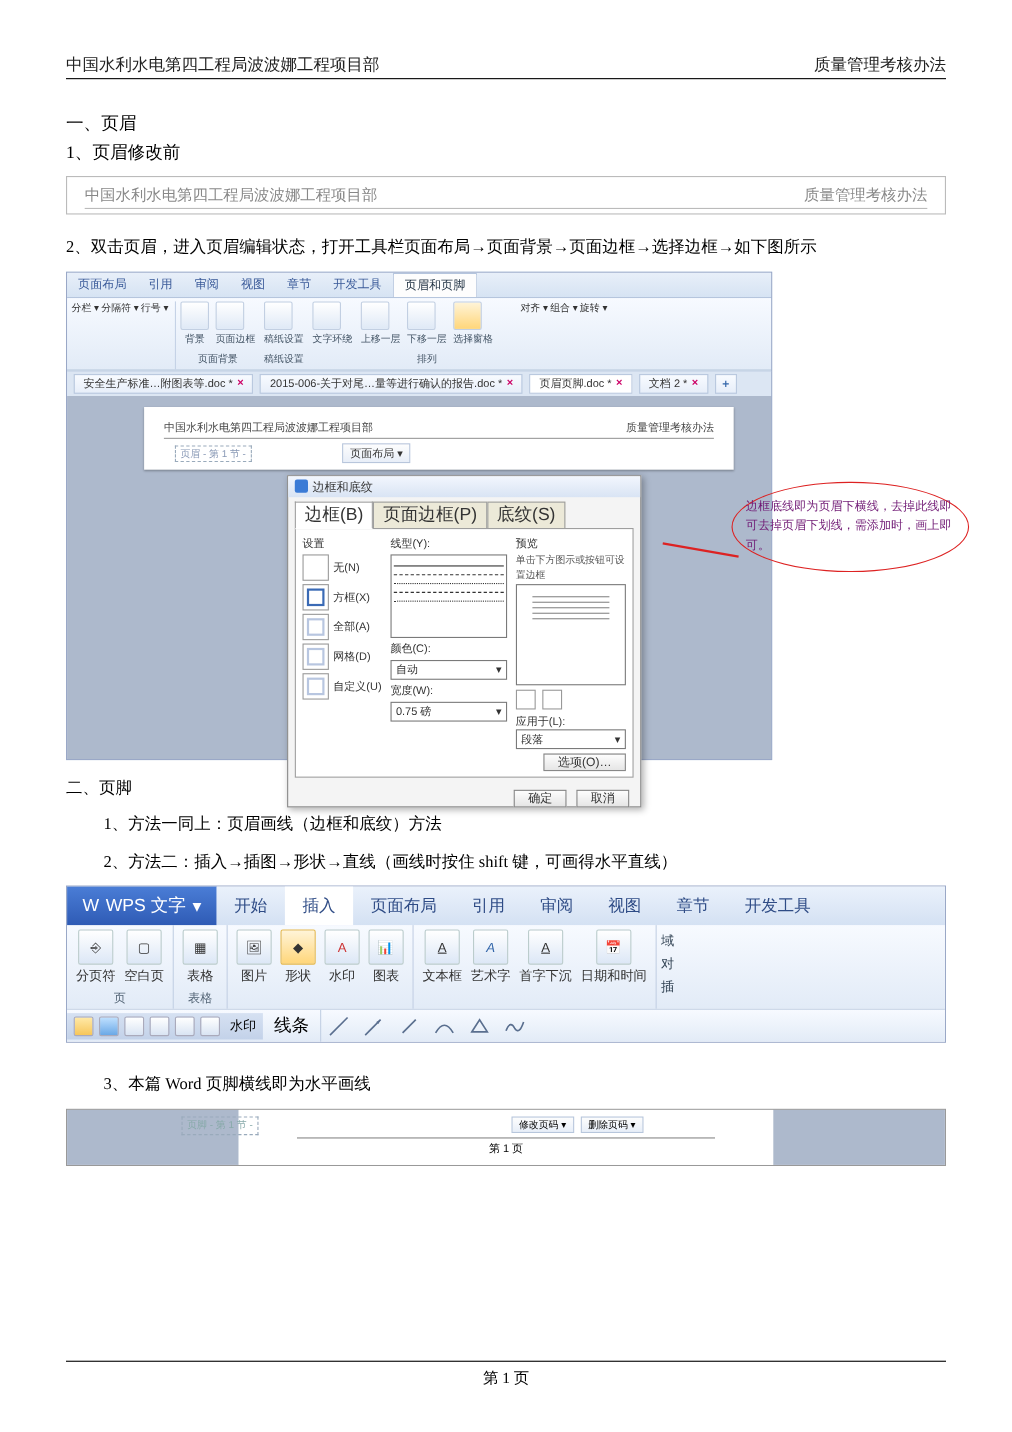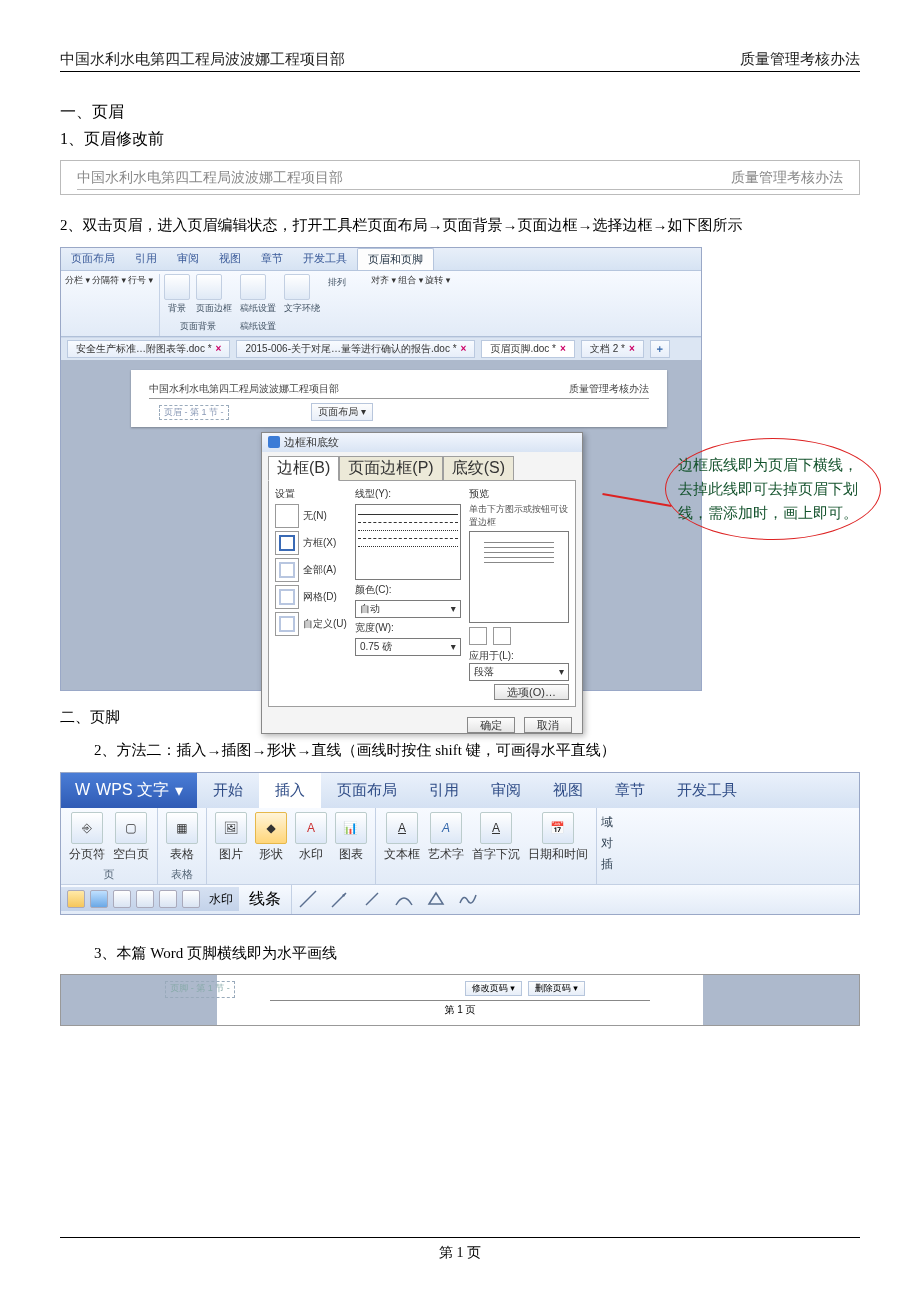--- a/index.html
+++ b/index.html
@@ -41,21 +41,21 @@
   .linetype { border:1px solid #7a7a7a; width:100px; height:70px; background:#fff; overflow:hidden; padding:2px; }
   .lt-row { border-top:1px solid #333; margin:7px 0; }
   .lt-row.dash { border-top:1px dashed #333; }
   .lt-row.dot { border-top:1px dotted #333; }
   .combo { border:1px solid #7a7a7a; background:#fff; padding:1px 4px; font-size:10px; display:flex; justify-content:space-between; align-items:center; }
   .preview-col { flex:1; }
   .preview-box { border:1px solid #7a7a7a; background:#fff; height:70px; padding:10px 14px; display:flex; flex-direction:column; gap:4px; }
   .pv-line { border-top:1px solid #888; }
   .dlg-btns { text-align:right; padding:4px 10px 0 0; }
   .dlg-btn { background:linear-gradient(#fdfdfd,#e5e5e5); border:1px solid #888; padding:1px 12px; font-size:11px; margin-left:6px; }
-  .callout { position:absolute; right:-180px; top:78px; width:190px; border:1.5px solid #d22; border-radius:50%/50%; padding:14px 12px; color:#14532d; font-size:15px; line-height:1.6; background:rgba(255,255,255,.0); font-family:"SimSun",serif; }
+  .callout { position:absolute; right:-180px; top:78px; width:190px; border:1.5px solid #d22; border-radius:50%/50%; padding:14px 12px; color:#701a75; font-size:11px; line-height:1.6; background:rgba(255,255,255,.0); font-family:"SimSun",serif; }
   .callout-line { position:absolute; width:70px; height:1.5px; background:#d22; left:-64px; top:60px; transform:rotate(10deg); }
   .body-text { font-size:15px; line-height:1.7; margin:8px 0; }
   .indent2 { padding-left:34px; }
   .wps2 { border:1px solid #9aa8c7; font-family:"Microsoft YaHei",sans-serif; margin-top:6px; }
   .wps2-top { display:flex; align-items:stretch; }
   .wps2-appbtn { background:linear-gradient(#4a7dd6,#2f5bb5); color:#fff; font-size:16px; padding:6px 14px; display:flex; align-items:center; gap:6px; }
   .wps2-tabs { display:flex; flex:1; background:linear-gradient(#eaf1fb,#d4e1f3); }
   .wps2-tab { padding:8px 16px; font-size:15px; color:#2f4c86; }
   .wps2-tab.sel { background:#fff; }
   .wps2-ribbon { display:flex; background:linear-gradient(#f7faff,#e2ebf7); }
@@ -144,20 +144,34 @@
       </div>
       <div class="ribbon-group">
         <div class="ribbon-icons">
             <div style="text-align:center">
               <div class="ribbon-icon"></div>
               <div class="ribbon-label">文字环绕</div>
             </div>
           </div>
       </div>
       <div class="ribbon-group">
+        <div class="ribbon-icons">
+          <div style="text-align:center">
+              <div class="ribbon-icon"></div>
+              <div class="ribbon-label">上移一层</div>
+            </div>
+          <div style="text-align:center">
+              <div class="ribbon-icon"></div>
+              <div class="ribbon-label">下移一层</div>
+            </div>
+          <div style="text-align:center">
+              <div class="ribbon-icon" style="background:linear-gradient(#fff4d8,#ffd67a);"></div>
+              <div class="ribbon-label">选择窗格</div>
+            </div>
+        </div>
         <div class="ribbon-label">排列</div>
       </div>
       <div class="side-col" style="border:none;margin-left:21px;">
         <span>对齐 ▾</span>
         <span>组合 ▾</span>
         <span>旋转 ▾</span>
       </div>
     </div>
     <div class="doc-tabs">
       <div class="doc-tab">
@@ -281,20 +295,21 @@
       </div>
 
       <div class="callout">
         <div class="callout-line"></div>
         <span>边框底线即为页眉下横线，去掉此线即可去掉页眉下划线，需添加时，画上即可。</span>
       </div>
     </div>
   </div>
 
   <div class="body-text" style="margin-top:14px;">二、页脚</div>
+  <div class="body-text indent2">1、方法一同上：页眉画线（边框和底纹）方法</div>
   <div class="body-text indent2">2、方法二：插入→插图→形状→直线（画线时按住 shift 键，可画得水平直线）</div>
 
   <div class="wps2">
     <div class="wps2-top">
       <div class="wps2-appbtn">
         <span>W</span>
         <span>WPS 文字</span>
         <span>▾</span>
       </div>
       <div class="wps2-tabs">

